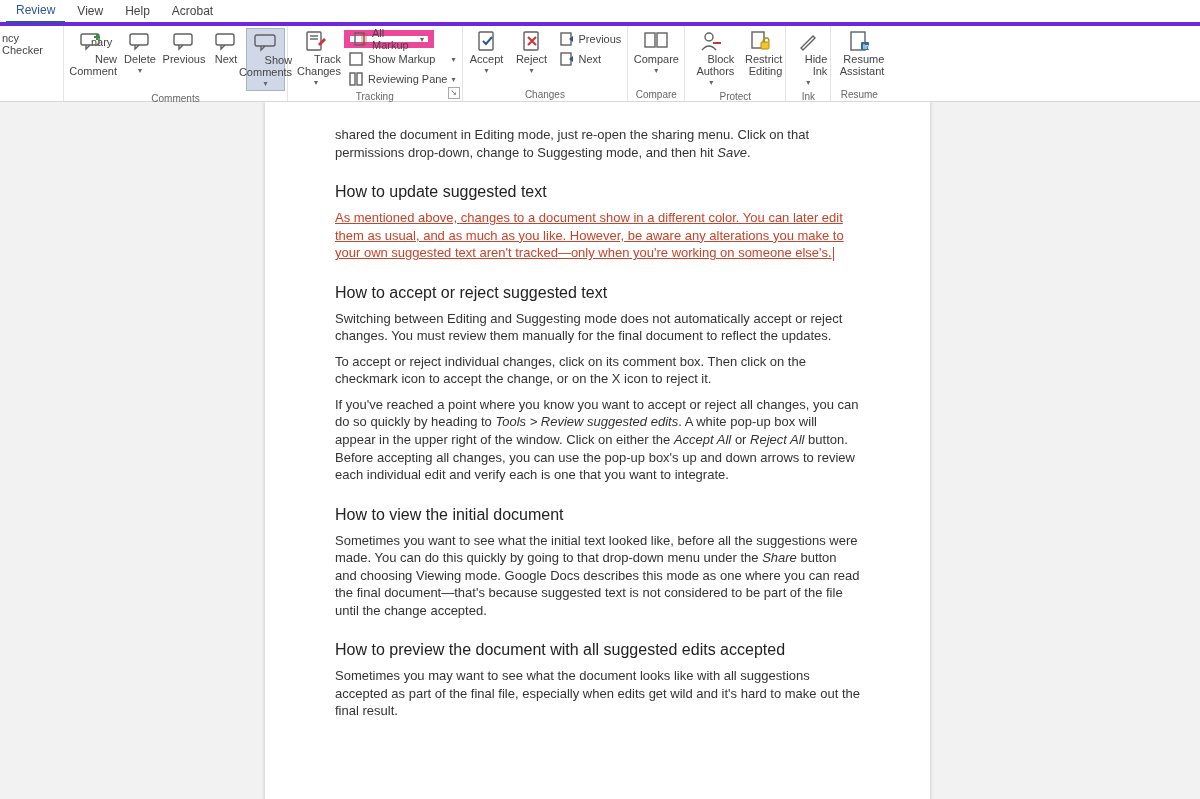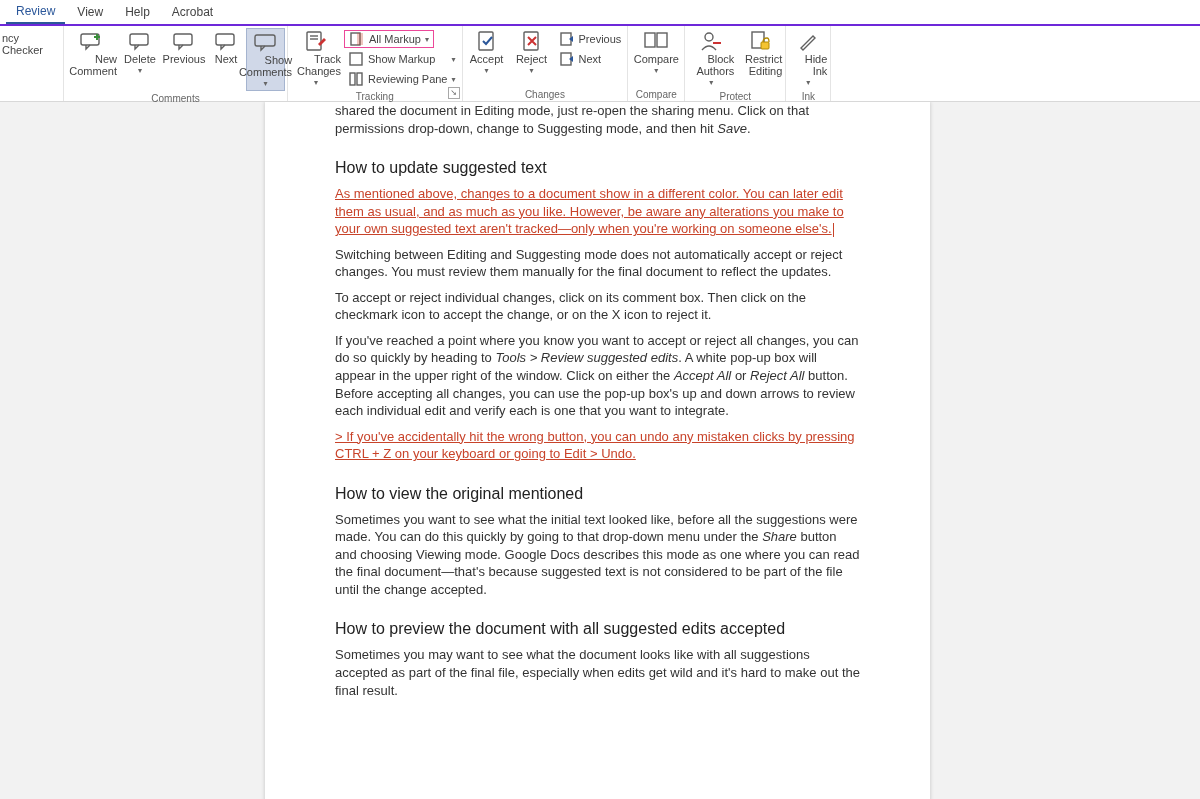--- a/index.html
+++ b/index.html
@@ -1,52 +1,52 @@
 <!DOCTYPE html>
 <html><head>
 <meta charset="utf-8">
 <style>
   * { box-sizing: border-box; margin: 0; padding: 0; }
   body { font-family: "Segoe UI", Tahoma, sans-serif; background: #fff; overflow: hidden; width: 1200px; height: 799px; position: relative; }
 
   
-  .menubar { height: 26px; display: flex; align-items: center; padding-left: 6px; font-size: 12px; color: #444; border-bottom: 2px solid #6d28d9; gap: 2px; }
+  .menubar { height: 26px; display: flex; align-items: center; padding-left: 6px; font-size: 12px; color: #444; border-bottom: 4px solid #6d28d9; gap: 2px; }
   .menu-tab { padding: 4px 10px; cursor: default; }
   .menu-tab.active { color: #2b579a; border-bottom: 2px solid #2b579a; }
 
   
   .ribbon { height: 76px; background: #fff; border-bottom: 1px solid #d8d8d8; display: flex; font-size: 11px; color: #444; }
   .rgroup { display: flex; flex-direction: column; justify-content: space-between; border-right: 1px solid #e4e4e4; padding: 2px 2px 0 2px; position: relative; }
   .rgroup-content { display: flex; align-items: flex-start; flex: 1; gap: 2px; }
   .rgroup-label { text-align: center; font-size: 10px; color: #666; padding: 2px 0 1px; }
 
   .bigbtn { width: 52px; display: flex; flex-direction: column; align-items: center; justify-content: flex-start; text-align: right; padding: 2px 1px; gap: 1px; cursor: default; }
   .bigbtn.active { background: #d0d8e8; border: 1px solid #a5b4cf; }
   .bigbtn .bicon { width: 28px; height: 22px; display: flex; align-items: center; justify-content: center; }
   .bigbtn .blabel { font-size: 11px; line-height: 12px; color: #444; }
   .bigbtn .dd { font-size: 8px; color: #666; }
 
   .smallcol { display: flex; flex-direction: column; justify-content: center; gap: 2px; padding-top: 2px; }
   .smallbtn { display: flex; align-items: center; gap: 4px; font-size: 11px; color: #444; padding: 1px 4px; height: 18px; cursor: default; }
-  .smallbtn.combo { border: 1px solid #ec4899; width: 90px; justify-content: space-between; background: #fff; }
+  .smallbtn.combo { border: 6px solid #ec4899; width: 90px; justify-content: space-between; background: #fff; }
   .smallbtn .sicon { width: 16px; height: 16px; display: inline-flex; align-items: center; justify-content: center; }
   .smallbtn .dd { font-size: 8px; color: #666; margin-left: auto; }
 
   .launcher { position: absolute; right: 2px; bottom: 2px; width: 12px; height: 12px; border: 1px solid #a8a8a8; font-size: 8px; line-height: 10px; text-align: center; color: #666; }
 
   
   .partial { width: 64px; }
 
   
   .docarea { position: absolute; top: 102px; bottom: 0; left: 0; right: 0; background: #f2f2f2; overflow: hidden; }
   .page { position: absolute; left: 265px; top: 0; width: 665px; background: #fff; box-shadow: 0 0 4px rgba(0,0,0,.2); padding: 0 0 40px 0; min-height: 700px; }
   .page-inner { padding: 0 70px; }
 
   .bodytext { font-size: 13px; line-height: 1.35; color: #333; margin: 8px 0 0 0; }
-  .bodytext:first-child { margin-top: 0; }
+  .bodytext:first-child { margin-top: 24px; }
   h3.h { font-size: 16px; font-weight: 400; color: #222; margin-top: 22px; }
   .bodytext i { font-style: italic; }
   .tracked { color: #c8432a; text-decoration: underline; }
   .tracked .cursor { display: inline-block; width: 1px; height: 14px; background: #c8432a; vertical-align: middle; margin-left: 1px; }
 
   .trackbar { position: absolute; left: 296px; width: 2px; background: #c8c8c8; }
   .tb1 { top: 87px; height: 38px; }
   .tb2 { top: 378px; height: 30px; }
 
   
@@ -60,21 +60,21 @@
 <div class="menubar">
   <div class="menu-tab active">Review</div>
   <div class="menu-tab">View</div>
   <div class="menu-tab">Help</div>
   <div class="menu-tab">Acrobat</div>
 </div>
 
 <div class="ribbon">
 
   <div class="rgroup partial">
-    <div class="rgroup-content" style="flex-direction:column;align-items:flex-start;padding-top:4px;gap:48px;">
+    <div class="rgroup-content" style="flex-direction:row;align-items:flex-start;padding-top:4px;gap:48px;">
       <span>ncy Checker</span>
       <span style="margin-top:4px;">nary</span>
     </div>
     <div class="rgroup-label">&nbsp;</div>
   </div>
 
   <div class="rgroup">
     <div class="rgroup-content">
       <div class="bigbtn">
         <div class="bicon">
@@ -276,45 +276,60 @@
               <path d="M4 18 L16 6 L18 8 L6 20 Z" class="stroke-grey" fill="#c33"></path>
             </svg>
         </div>
         <div class="blabel">Hide Ink</div>
         <div class="dd">▾</div>
       </div>
     </div>
     <div class="rgroup-label">Ink</div>
   </div>
 
+  <div class="rgroup" style="border-right:none">
+    <div class="rgroup-content">
+      <div class="bigbtn" style="width:52px">
+        <div class="bicon">
+          <svg width="22" height="22">
+              <rect x="3" y="2" width="14" height="18" class="stroke-grey"></rect>
+              <rect x="13" y="12" width="8" height="8" rx="1" fill="#2b6ca3"></rect>
+              <text x="15" y="19" font-size="7" fill="#fff" font-weight="bold">in</text>
+            </svg>
+        </div>
+        <div class="blabel">Resume Assistant</div>
+      </div>
+    </div>
+    <div class="rgroup-label">Resume</div>
+  </div>
 
 </div>
 
 <div class="docarea">
   <div class="trackbar tb1"></div>
   <div class="trackbar tb2"></div>
   <div class="page">
     <div class="page-inner">
       <p class="bodytext">
         <span>shared the document in Editing mode, just re-open the sharing menu. Click on that permissions drop-down, change to Suggesting mode, and then hit </span><i>Save</i><span>.</span>
       </p>
 
       <h3 class="h">How to update suggested text</h3>
       <p class="bodytext tracked">
         <span>As mentioned above, changes to a document show in a different color. You can later edit them as usual, and as much as you like. However, be aware any alterations you make to your own suggested text aren't tracked—only when you're working on someone else's.</span><span class="cursor"></span>
       </p>
 
+      <h3 class="h">How to accept or reject suggested text</h3>
       <p class="bodytext">Switching between Editing and Suggesting mode does not automatically accept or reject changes. You must review them manually for the final document to reflect the updates.</p>
       <p class="bodytext">To accept or reject individual changes, click on its comment box. Then click on the checkmark icon to accept the change, or on the X icon to reject it.</p>
       <p class="bodytext">
         <span>If you've reached a point where you know you want to accept or reject all changes, you can do so quickly by heading to </span><i>Tools &gt; Review suggested edits</i><span>. A white pop-up box will appear in the upper right of the window. Click on either the </span><i>Accept All</i><span> or </span><i>Reject All</i><span> button. Before accepting all changes, you can use the pop-up box's up and down arrows to review each individual edit and verify each is one that you want to integrate.</span>
       </p>
-      <p class="bodytext tracked">&gt; If you've accidentally hit the wrong button, you can undo any mistaken clicks by pressing CTRL + Z on your keyboard or going to Edit &gt; Undo.</p>
-
-      <h3 class="h">How to view the original mentioned</h3>
+
+      <h3 class="h">How to view the initial document</h3>
       <p class="bodytext">
         <span>Sometimes you want to see what the initial text looked like, before all the suggestions were made. You can do this quickly by going to that drop-down menu under the </span><i>Share</i><span> button and choosing Viewing mode. Google Docs describes this mode as one where you can read the final document—that's because suggested text is not considered to be part of the file until the change accepted.</span>
       </p>
 
       <h3 class="h">How to preview the document with all suggested edits accepted</h3>
       <p class="bodytext">Sometimes you may want to see what the document looks like with all suggestions accepted as part of the final file, especially when edits get wild and it's hard to make out the final result.</p>
     </div>
   </div>
 </div>
 

